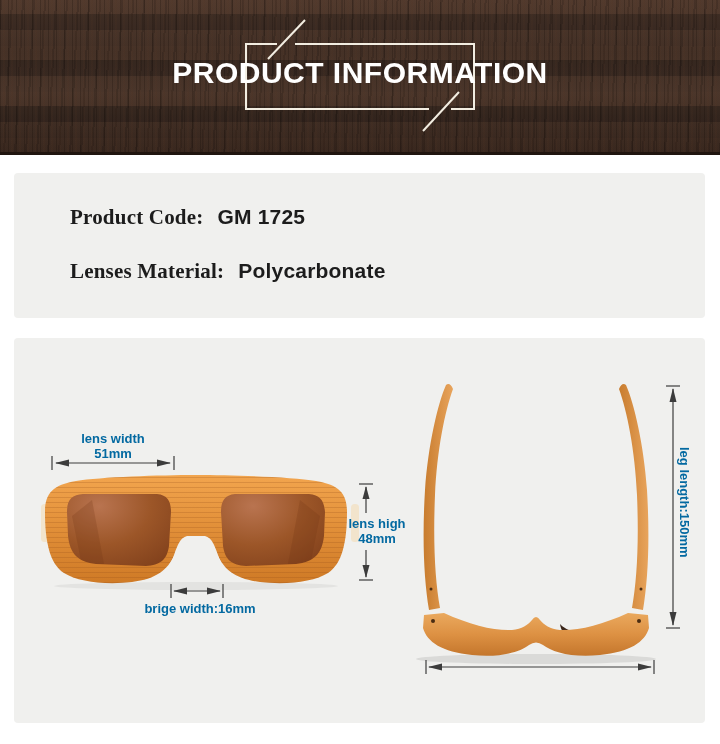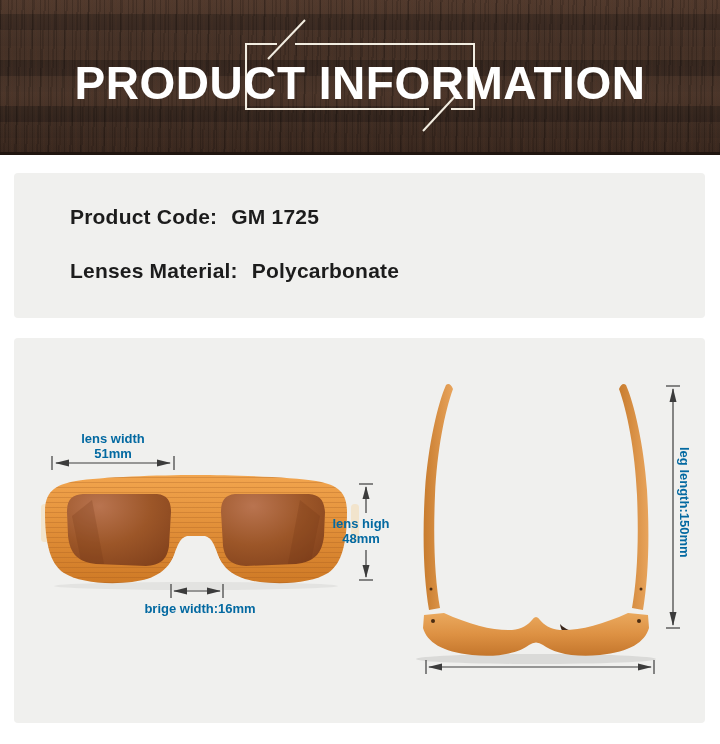--- a/index.html
+++ b/index.html
@@ -9,40 +9,40 @@
   
   .banner{position:absolute;left:0;top:0;width:720px;height:152px;
     background-color:var(--wood_dark,#412f26);
     background-image:
       repeating-linear-gradient(90deg, rgba(12,6,2,.20) 0 1px, transparent 1px 3px, rgba(90,55,35,.10) 3px 5px, transparent 5px 8px),
       repeating-linear-gradient(93deg, rgba(0,0,0,.14) 0 2px, transparent 2px 11px),
       repeating-linear-gradient(180deg, rgba(120,80,55,.12) 0 14px, rgba(0,0,0,.16) 14px 30px, rgba(120,80,55,.07) 30px 46px),
       linear-gradient(180deg,#4c372c 0%,#3e2d24 35%,#463329 60%,#30221b 100%);
     border-bottom:3px solid #20150f;}
   .banner-title{position:absolute;left:0;top:56px;width:720px;text-align:center;
-    color:#ffffff;font-size:46px;font-weight:700;letter-spacing:0.5px;white-space:nowrap;}
+    color:#ffffff;font-size:30px;font-weight:700;letter-spacing:0.5px;white-space:nowrap;}
   .banner-frame{position:absolute;left:0;top:0;}
 
   
   .card{position:absolute;left:14px;width:691px;background:var(--card_bg,#f0f0ee);border-radius:4px;}
   .card-specs{top:173px;height:145px;}
   .card-diagram{top:338px;height:385px;}
 
   .spec{position:absolute;white-space:nowrap;font-size:21px;color:#1c1c1c;letter-spacing:0.2px;}
-  .spec .lbl{font-weight:700;margin-right:14px;}
+  .spec .lbl{font-weight:700;margin-right:14px;font-family:Liberation Serif, serif;}
   .spec .val{font-weight:700;}
   .spec-r1c1{left:56px;top:32px;}
   .spec-r1c2{left:371px;top:32px;}
   .spec-r2c1{left:56px;top:86px;}
   .spec-r2c2{left:371px;top:86px;}
 
   
   .dimlabel{position:absolute;color:#0369a1;font-size:13px;line-height:15px;white-space:nowrap;font-weight:bold;}
   .lbl-lens-width{left:52px;top:431px;width:122px;text-align:center;}
-  .lbl-lens-high{left:320px;top:516px;width:82px;text-align:center;}
+  .lbl-lens-high{left:336px;top:516px;width:82px;text-align:center;}
   .lbl-bridge{left:140px;top:601px;width:120px;text-align:center;}
   .lbl-frame-width{left:440px;top:679px;width:200px;text-align:center;}
   .lbl-leg-length{left:677px;top:447px;writing-mode:vertical-rl;text-orientation:mixed;height:130px;}
   .notice{position:absolute;left:50px;top:682px;font-size:13px;color:#4a4a4a;letter-spacing:0.2px;white-space:nowrap;}
 
   .dim-svg{position:absolute;}
   .dim-svg line{stroke:var(--dim_line,#3c3c3c);stroke-width:1.2;}
   .dim-svg polygon{fill:var(--dim_line,#3c3c3c);}
 
   .art{position:absolute;}

